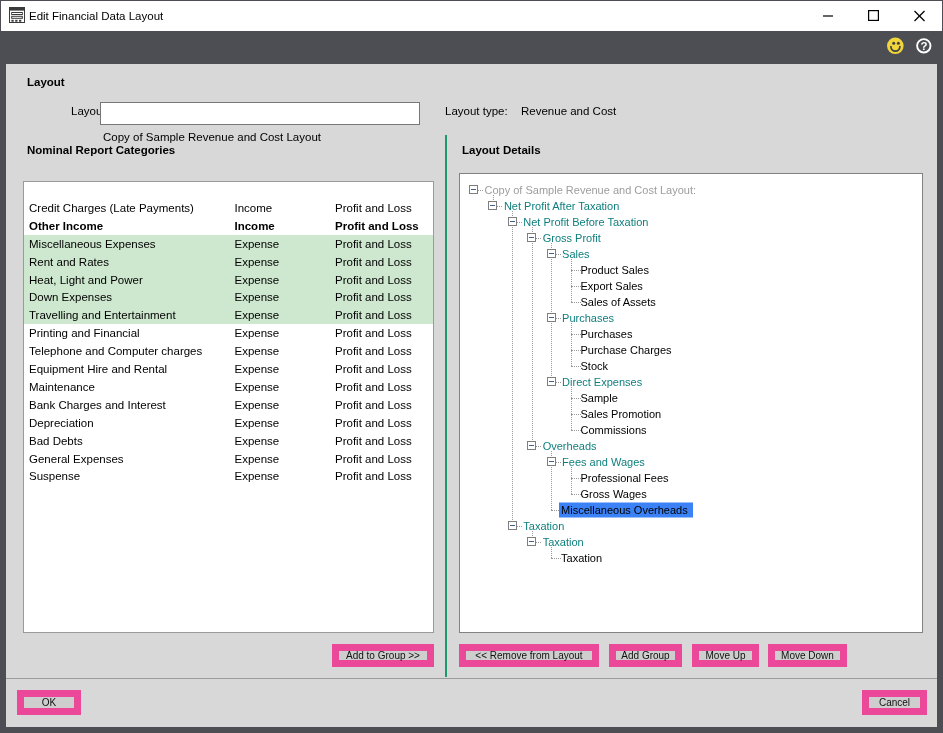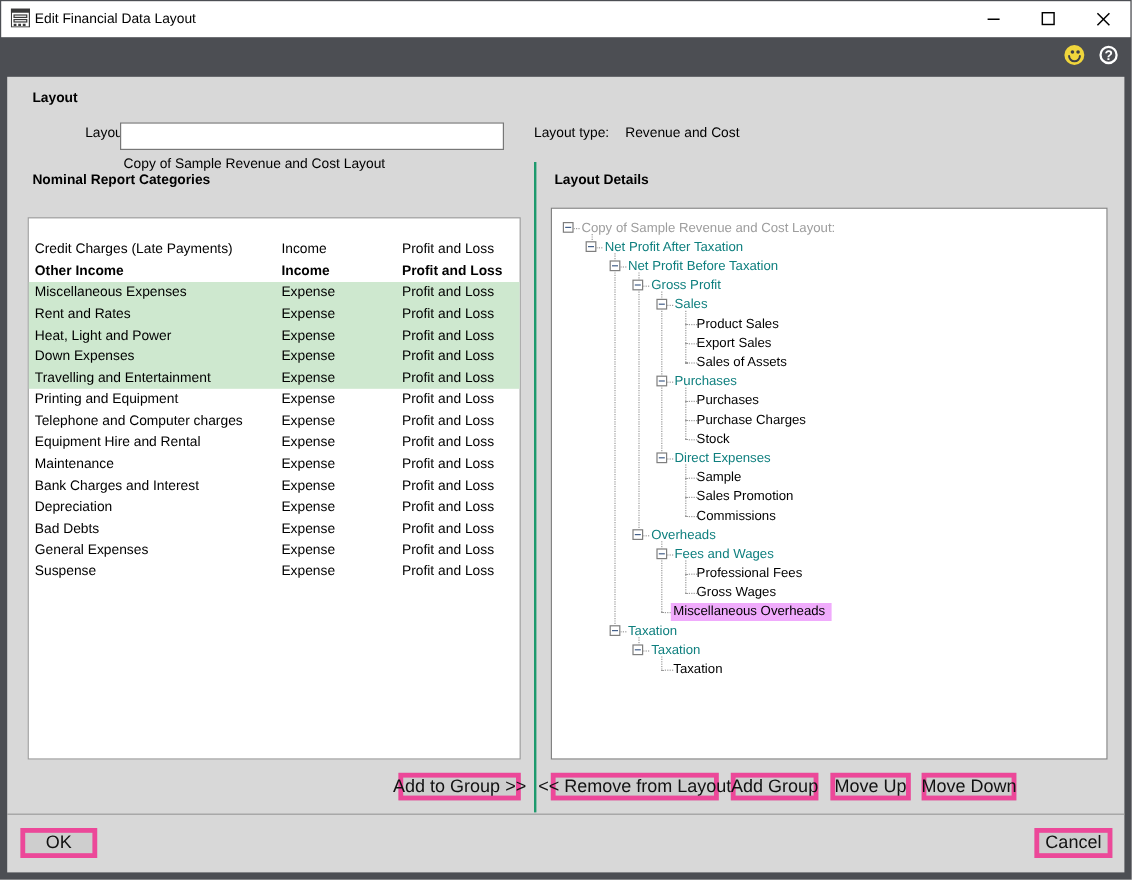--- a/index.html
+++ b/index.html
@@ -1,21 +1,21 @@
 <!DOCTYPE html>
 <html><head><meta charset="utf-8">
 <style>
 html,body{margin:0;padding:0;}
 body{width:943px;height:733px;position:relative;overflow:hidden;
      font-family:"Liberation Sans",sans-serif;background:#4c4e53;}
 .abs{position:absolute;}
 .lbl{position:absolute;font-size:11.5px;color:#000;white-space:nowrap;}
 .b{font-weight:bold;}
-.btn{position:absolute;background:#cecece;border:4px solid #ec4899;
-     font-size:15px;color:#111;display:flex;align-items:center;
+.btn{position:absolute;background:#cecece;border:7px solid #ec4899;
+     font-size:10px;color:#111;display:flex;align-items:center;
      justify-content:center;white-space:nowrap;box-sizing:border-box;}
 .row{position:absolute;left:0px;width:409px;height:17.9px;font-size:11.5px;
      color:#000;}
 .row span{position:absolute;top:50%;transform:translateY(-50%);white-space:nowrap;}
 .tt{position:absolute;font-size:11px;white-space:nowrap;transform:translateY(-50%);}
 .vline{position:absolute;width:0;border-left:1px dotted #9a9a9a;}
 .hline{position:absolute;height:0;border-top:1px dotted #9a9a9a;}
 .ebox{position:absolute;width:9px;height:9px;background:#fff;
       border:1px solid #7e7e7e;box-sizing:border-box;}
 .ebox:after{content:"";position:absolute;left:1px;right:1px;top:3px;
@@ -88,21 +88,21 @@
       <span style="left:5px;">Down Expenses</span>
       <span style="left:210.5px;">Expense</span>
       <span style="left:311px;">Profit and Loss</span>
     </div>
 <div class="row" style="top:124.4px;">
       <span style="left:5px;">Travelling and Entertainment</span>
       <span style="left:210.5px;">Expense</span>
       <span style="left:311px;">Profit and Loss</span>
     </div>
 <div class="row" style="top:142.3px;">
-      <span style="left:5px;">Printing and Equipment</span>
+      <span style="left:5px;">Printing and Financial</span>
       <span style="left:210.5px;">Expense</span>
       <span style="left:311px;">Profit and Loss</span>
     </div>
 <div class="row" style="top:160.2px;">
       <span style="left:5px;">Telephone and Computer charges</span>
       <span style="left:210.5px;">Expense</span>
       <span style="left:311px;">Profit and Loss</span>
     </div>
 <div class="row" style="top:178.1px;">
       <span style="left:5px;">Equipment Hire and Rental</span>
@@ -196,21 +196,21 @@
 <div class="ebox" style="left:527.2px;top:441.0px;"></div>
 <div class="tt" style="left:542.7px;top:446.0px;color:#0e7f7e;">Overheads</div>
 <div class="hline" style="left:555.6px;top:461.5px;width:5px;"></div>
 <div class="ebox" style="left:546.6px;top:457.0px;"></div>
 <div class="tt" style="left:562.1px;top:462.0px;color:#0e7f7e;">Fees and Wages</div>
 <div class="hline" style="left:570.5px;top:477.5px;width:10px;"></div>
 <div class="tt" style="left:580.5px;top:478.0px;color:#000;">Professional Fees</div>
 <div class="hline" style="left:570.5px;top:493.5px;width:10px;"></div>
 <div class="tt" style="left:580.5px;top:494.0px;color:#000;">Gross Wages</div>
 <div class="hline" style="left:551.1px;top:509.5px;width:10px;"></div>
-<div class="tt" style="left:561.1px;top:510.0px;color:#000;background:#f0abfc;padding:1px 5px 2px 2.5px;margin-left:-2.5px;">Miscellaneous Overheads</div>
+<div class="tt" style="left:561.1px;top:510.0px;color:#000;background:#3b82f6;padding:1px 5px 2px 2.5px;margin-left:-2.5px;">Miscellaneous Overheads</div>
 <div class="hline" style="left:516.8px;top:525.5px;width:5px;"></div>
 <div class="ebox" style="left:507.8px;top:521.0px;"></div>
 <div class="tt" style="left:523.3px;top:526.0px;color:#0e7f7e;">Taxation</div>
 <div class="hline" style="left:536.2px;top:541.5px;width:5px;"></div>
 <div class="ebox" style="left:527.2px;top:537.0px;"></div>
 <div class="tt" style="left:542.7px;top:542.0px;color:#0e7f7e;">Taxation</div>
 <div class="hline" style="left:551.1px;top:557.5px;width:10px;"></div>
 <div class="tt" style="left:561.1px;top:558.0px;color:#000;">Taxation</div>
 <div class="btn" style="left:459px;top:644px;width:140px;height:23px;">&lt;&lt; Remove from Layout</div>
 <div class="btn" style="left:609px;top:644px;width:73px;height:23px;">Add Group</div>

